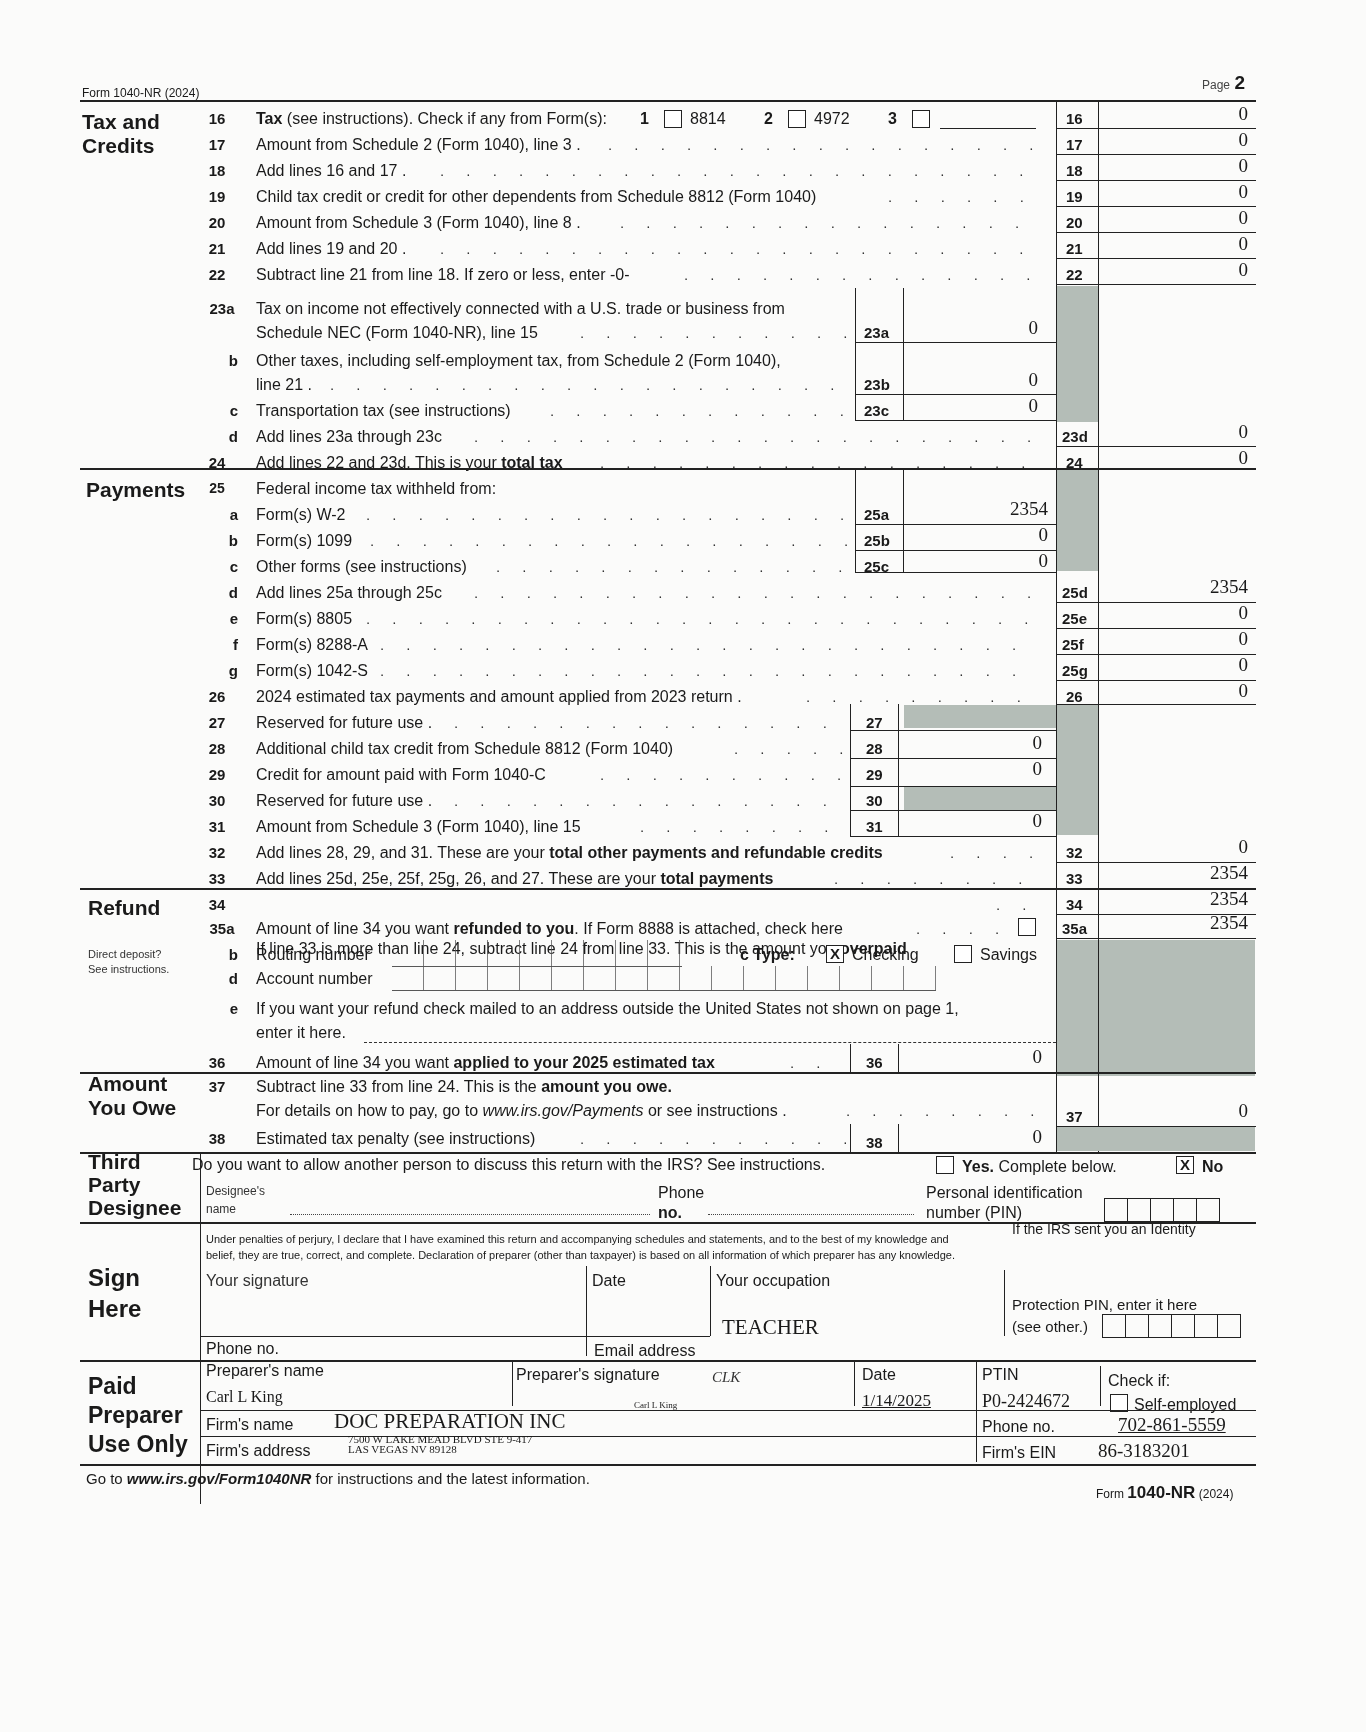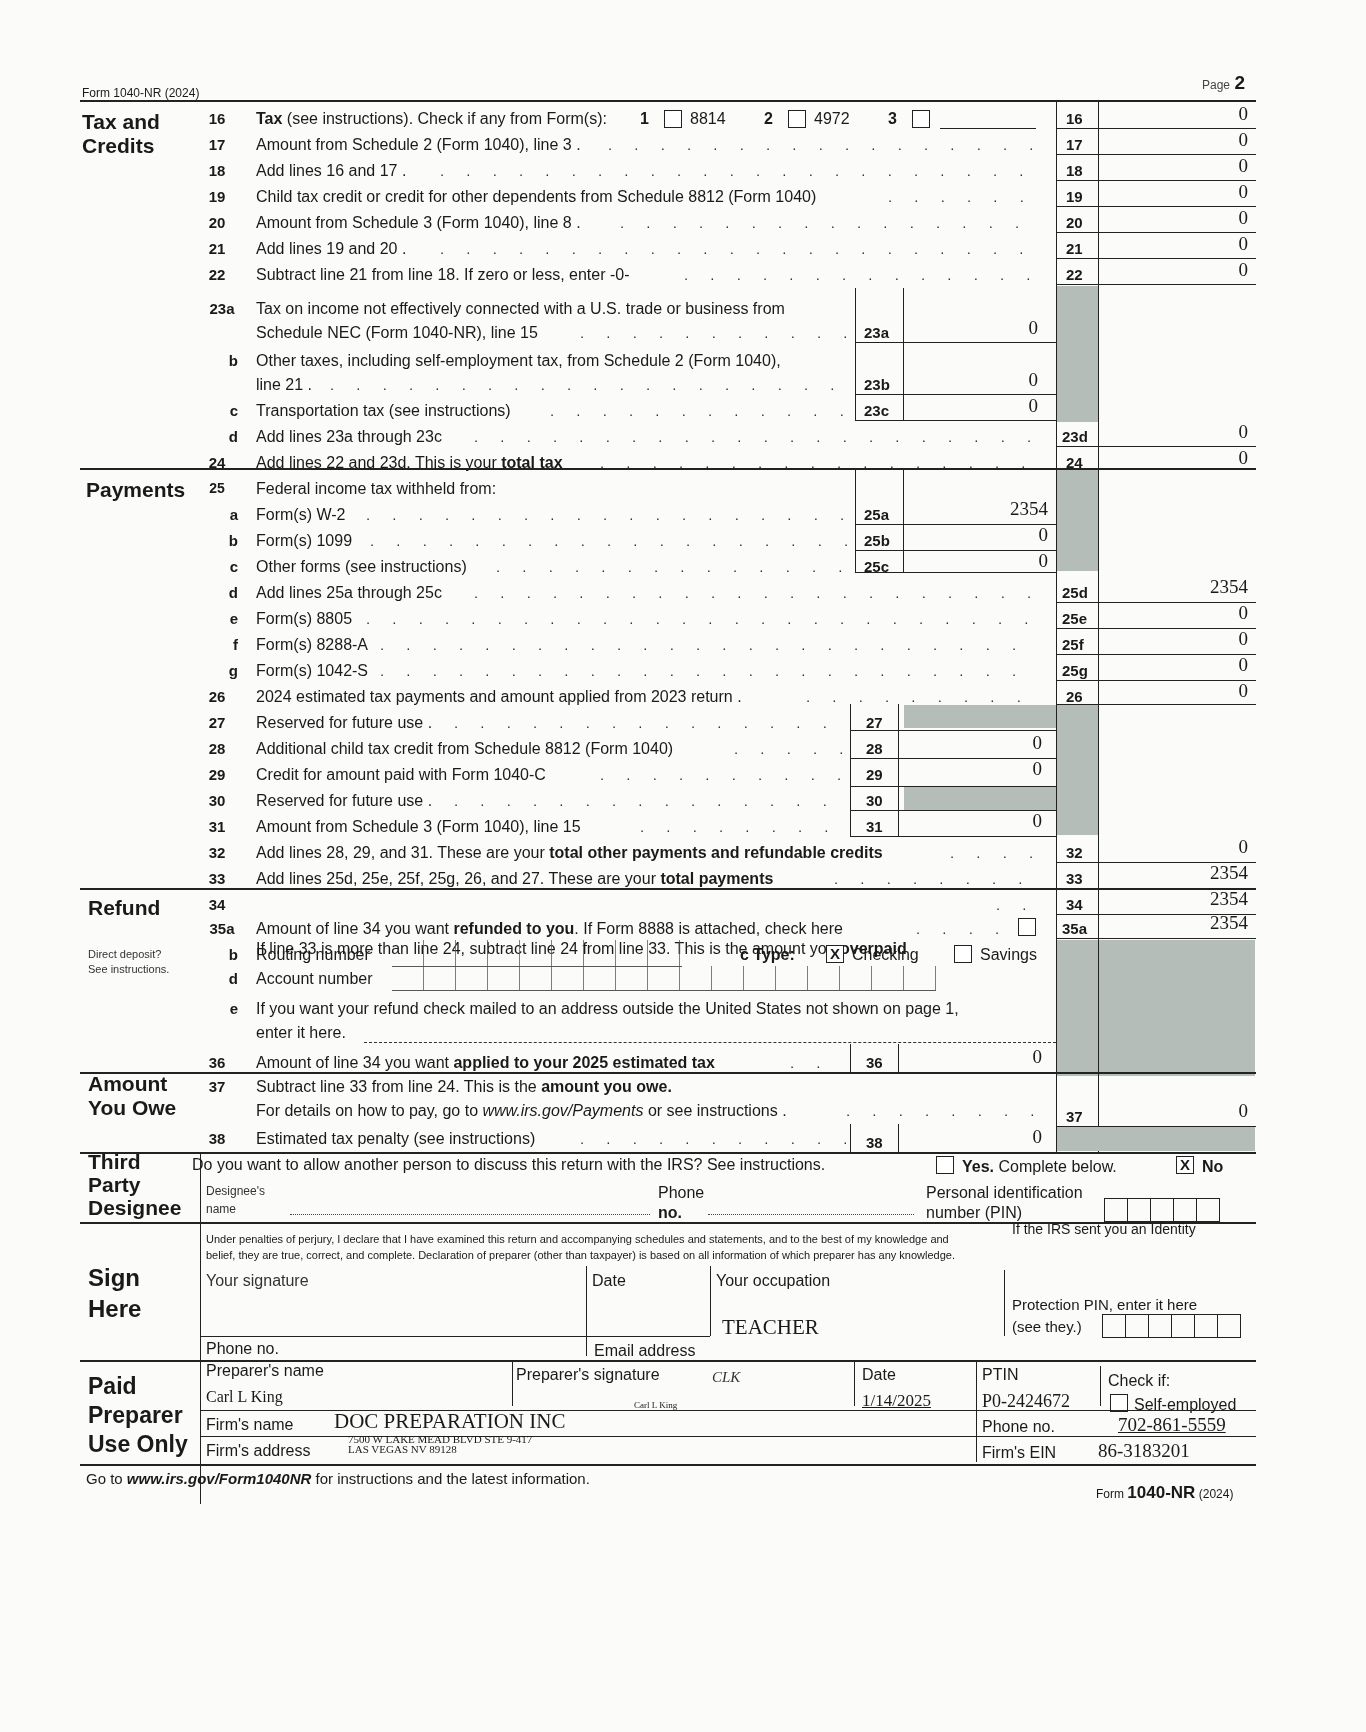--- a/index.html
+++ b/index.html
@@ -364,21 +364,21 @@
 <div class="t" style="left:206px;top:1272px;color:#333">Your signature</div>
 <div class="abs" style="left:204px;top:1268px;width:380px;height:62px;"></div>
 <div class="vr" style="left:586px;top:1266px;height:90px;"></div>
 <div class="t" style="left:592px;top:1272px;">Date</div>
 <div class="vr" style="left:710px;top:1266px;height:70px;"></div>
 <div class="t" style="left:716px;top:1272px;">Your occupation</div>
 <div class="t hand" style="left:722px;top:1318px;font-size:21px;">TEACHER</div>
 <div class="vr" style="left:1004px;top:1270px;height:66px;"></div>
 <div class="t" style="left:1012px;top:1220px;font-size:14px">If the IRS sent you an Identity</div>
 <div class="t" style="left:1012px;top:1296px;font-size:15px">Protection PIN, enter it here</div>
-<div class="t" style="left:1012px;top:1318px;font-size:15px">(see they.)</div>
+<div class="t" style="left:1012px;top:1318px;font-size:15px">(see other.)</div>
 <div class="pinbox" style="left:1102px;top:1314px;">
     <span></span>
     <span></span>
     <span></span>
     <span></span>
     <span></span>
     <span></span>
   </div>
 <div class="hr" style="left:200px;top:1336px;width:510px;"></div>
 <div class="t" style="left:206px;top:1340px;">Phone no.</div>

